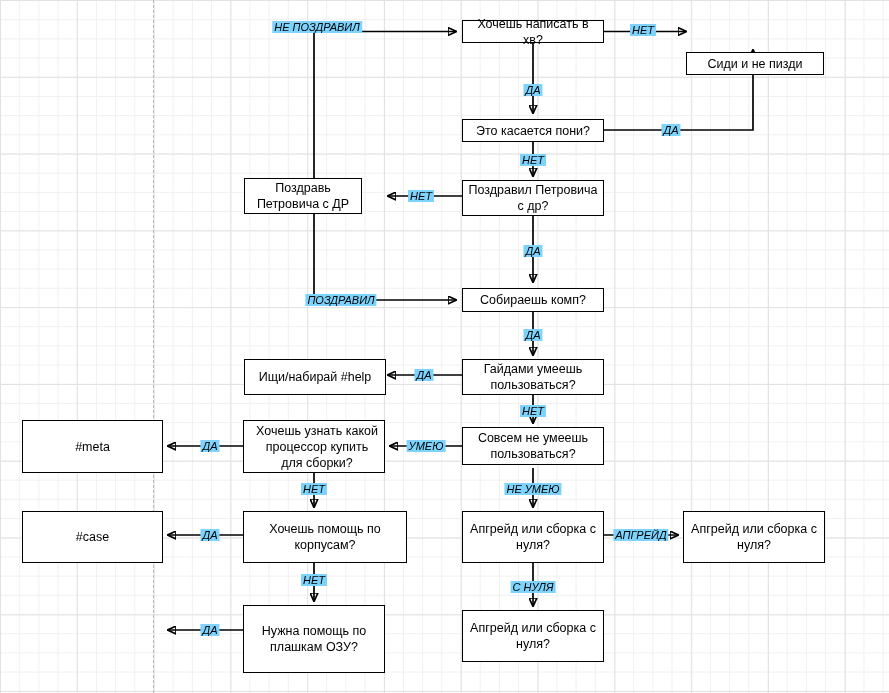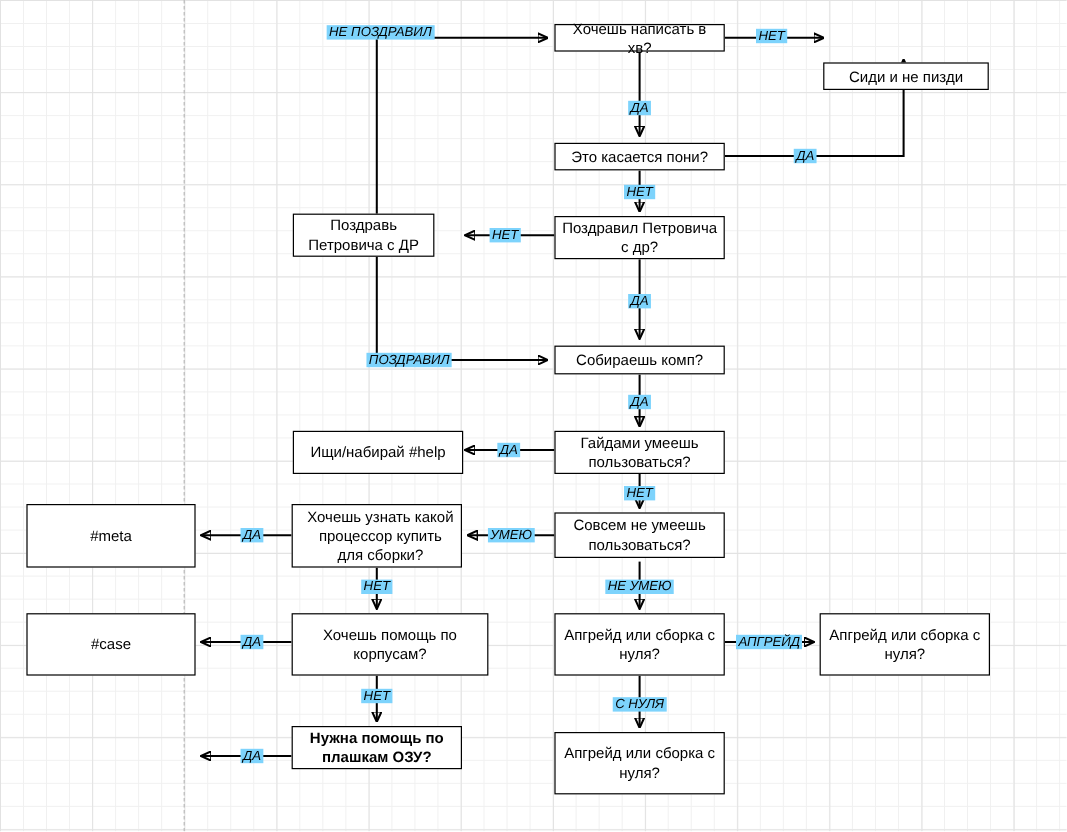--- a/index.html
+++ b/index.html
@@ -189,21 +189,21 @@
   <div class="node" style="left:462px; top:427px; width:142px; height:38px;">Совсем не умеешь пользоваться?</div>
 
   <div class="node" style="left:243px; top:420px; width:142px; height:53px;padding-left:10px;">Хочешь узнать какой процессор купить для сборки?</div>
 
   <div class="node" style="left:22px; top:420px; width:141px; height:53px;">#meta</div>
 
   <div class="node" style="left:243px; top:511px; width:164px; height:52px;">Хочешь помощь по корпусам?</div>
 
   <div class="node" style="left:22px; top:511px; width:141px; height:52px;">#case</div>
 
-  <div class="node" style="left:243px; top:605px; width:142px; height:36px;font-weight:bold;">Нужна помощь по плашкам ОЗУ?</div>
+  <div class="node" style="left:243px; top:605px; width:142px; height:68px;">Нужна помощь по плашкам ОЗУ?</div>
 
 
   <div class="node" style="left:462px; top:511px; width:142px; height:52px;">Апгрейд или сборка с нуля?</div>
 
   <div class="node" style="left:683px; top:511px; width:142px; height:52px;">Апгрейд или сборка с нуля?</div>
 
   <div class="node" style="left:462px; top:610px; width:142px; height:52px;">Апгрейд или сборка с нуля?</div>
 
   <div class="edge-label" style="left:317px; top:27px;">НЕ ПОЗДРАВИЛ</div>
 

